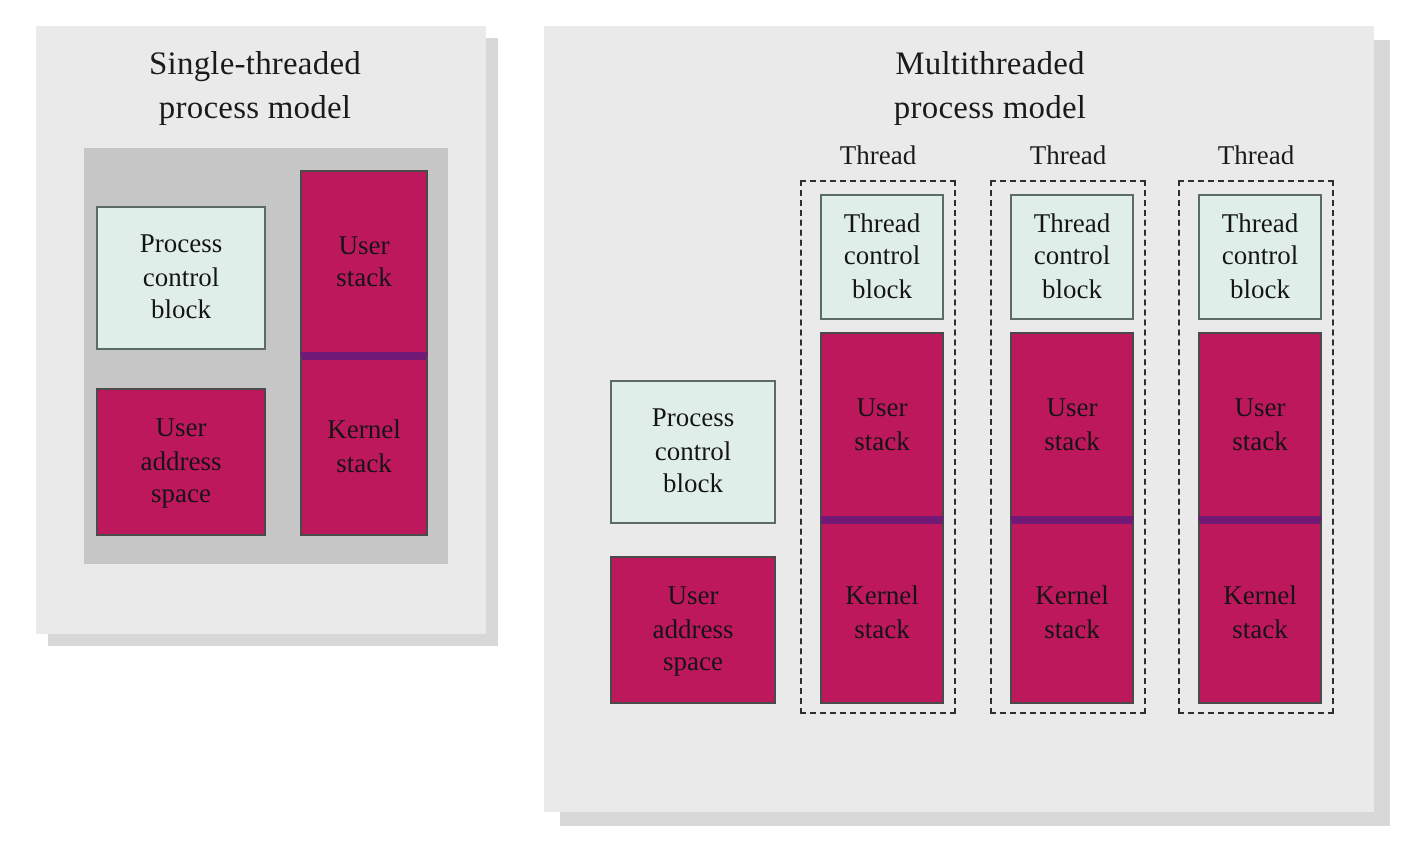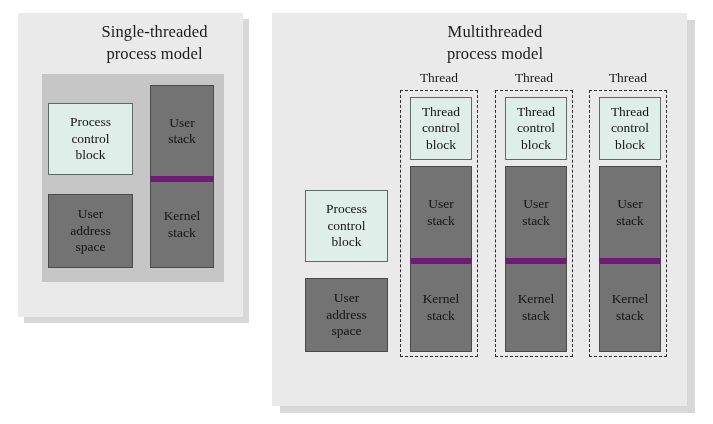--- a/index.html
+++ b/index.html
@@ -39,35 +39,35 @@
   .gray-region {
     position: absolute;
     background: #c6c6c6;
   }
 
   
   .box {
     position: absolute;
     box-sizing: border-box;
     border: 1.3px solid #4a4a4a;
-    background: #737373;
+    background: #be185d;
     display: flex;
     align-items: center;
     justify-content: center;
     text-align: center;
     font-size: 13.5px;
     line-height: 1.22;
     color: #141414;
   }
   .box.teal {
     background: #dfeee8;
     border: 1.4px solid #5d6b66;
   }
   .box.thin-top {
-    border-top: 6px solid #701a75;
+    border-top: 4px solid #701a75;
   }
 
   
   .thread-dashed {
     position: absolute;
     box-sizing: border-box;
     border: 1.6px dashed #2e2e2e;
     background: transparent;
   }
   .thread-label {
@@ -78,21 +78,21 @@
   }
 </style>
 </head>
 <body>
 
 <div id="canvas">
 
   <div class="panel-shadow" style="left:24px; top:19px; width:225px; height:304px;"></div>
   <div class="panel" style="left:18px; top:13px; width:225px; height:304px;"></div>
 
-  <div class="panel-title" style="left:33px; top:21px; width:243px;">
+  <div class="panel-title" style="left:6px; top:21px; width:243px;">
     <div>Single-threaded</div>
     <div>process model</div>
   </div>
 
   <div class="gray-region" style="left:42px; top:74px; width:182px; height:208px;"></div>
 
   <div class="box teal" style="left:48px; top:103px; width:85px; height:72px;">
     <div>
       <div>Process</div>
       <div>control</div>

